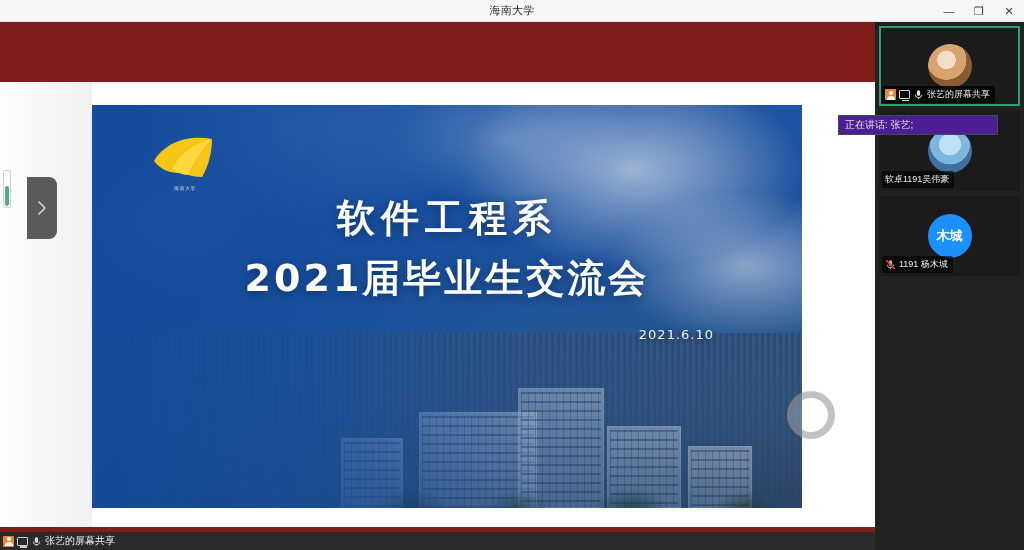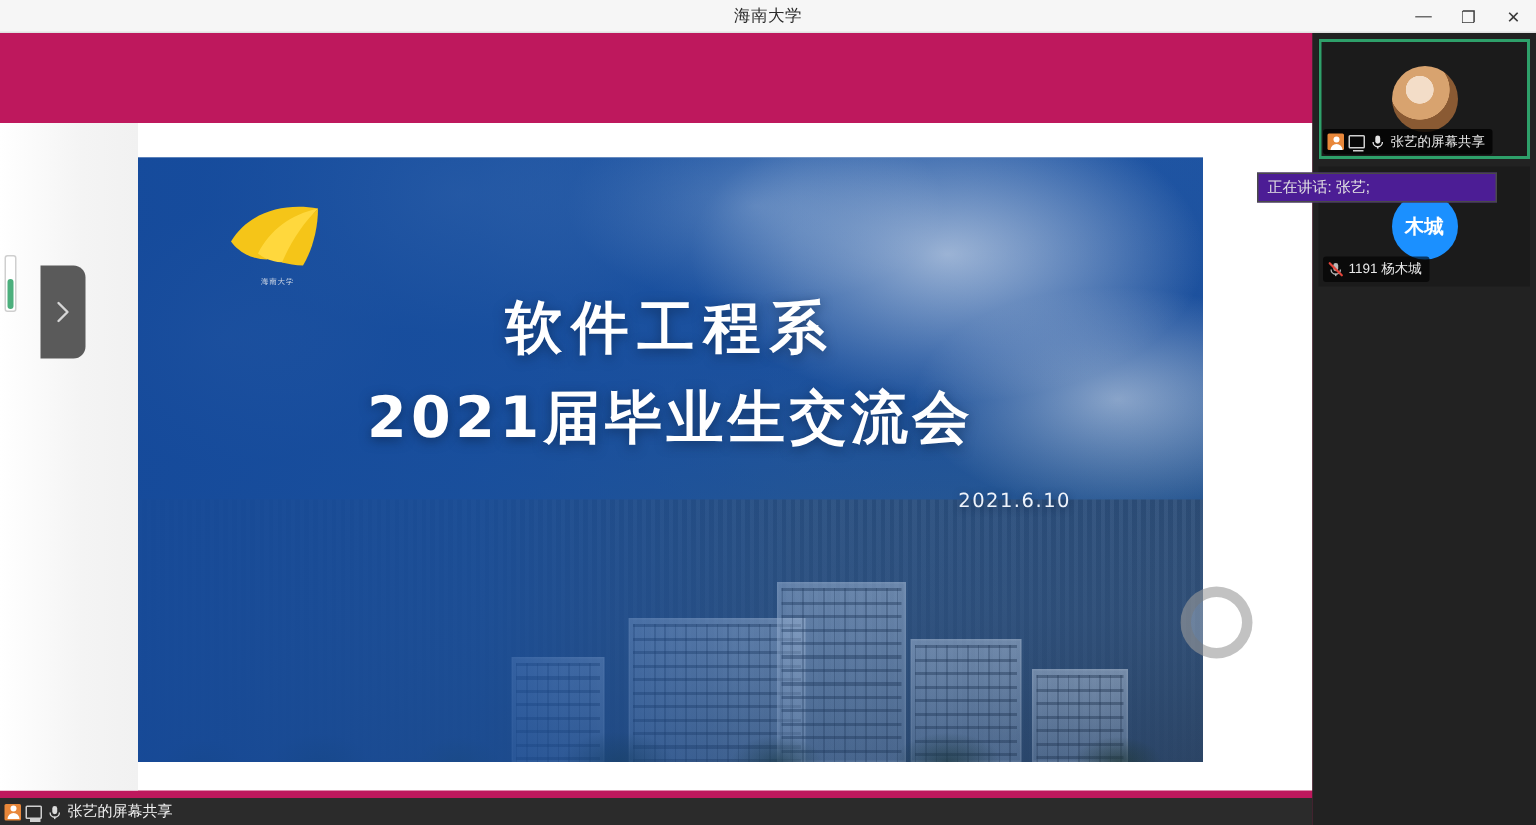--- a/index.html
+++ b/index.html
@@ -26,21 +26,21 @@
     display: flex; align-items: stretch;
   }
   .win-btn {
     width: 30px; display: flex; align-items: center; justify-content: center;
     font-size: 11px; color: #3a3a3a; cursor: default;
   }
 
   
   .stage {
     position: absolute; top: 22px; left: 0; width: 875px; height: 528px;
-    background: #be185d;
+    background: #7f1d1d;
     overflow: hidden;
   }
 
   
   .doc-page {
     position: absolute; left: 0; top: 60px; width: 875px; height: 445px;
     background: #ffffff;
   }
   .doc-page-shade {
     position: absolute; left: 0; top: 60px; width: 92px; height: 445px;
@@ -286,20 +286,26 @@
       <span class="ic-screen"></span>
       <svg class="mini-ic" viewBox="0 0 12 12" aria-hidden="true">
         <rect x="4.2" y="1.4" width="3.6" height="6" rx="1.8" fill="#e4e4e4"></rect>
         <path d="M2.6 6.2 a3.4 3.4 0 0 0 6.8 0" fill="none" stroke="#e4e4e4" stroke-width="1"></path>
         <rect x="5.5" y="9.2" width="1" height="1.8" fill="#e4e4e4"></rect>
       </svg>
       <span>张艺的屏幕共享</span>
     </div>
   </div>
 
+  <div class="tile">
+    <div class="tile-avatar av-photo-2"></div>
+    <div class="tile-label">
+      <span>软卓1191吴伟豪</span>
+    </div>
+  </div>
 
 
 
   <div class="tile">
     <div class="tile-avatar av-blue">木城</div>
     <div class="tile-label">
       <svg class="mini-ic" viewBox="0 0 12 12" aria-hidden="true">
         <rect x="4.2" y="1.4" width="3.6" height="6" rx="1.8" fill="#b9b9b9"></rect>
         <path d="M2.6 6.2 a3.4 3.4 0 0 0 6.8 0" fill="none" stroke="#b9b9b9" stroke-width="1"></path>
         <rect x="5.5" y="9.2" width="1" height="1.8" fill="#b9b9b9"></rect>

